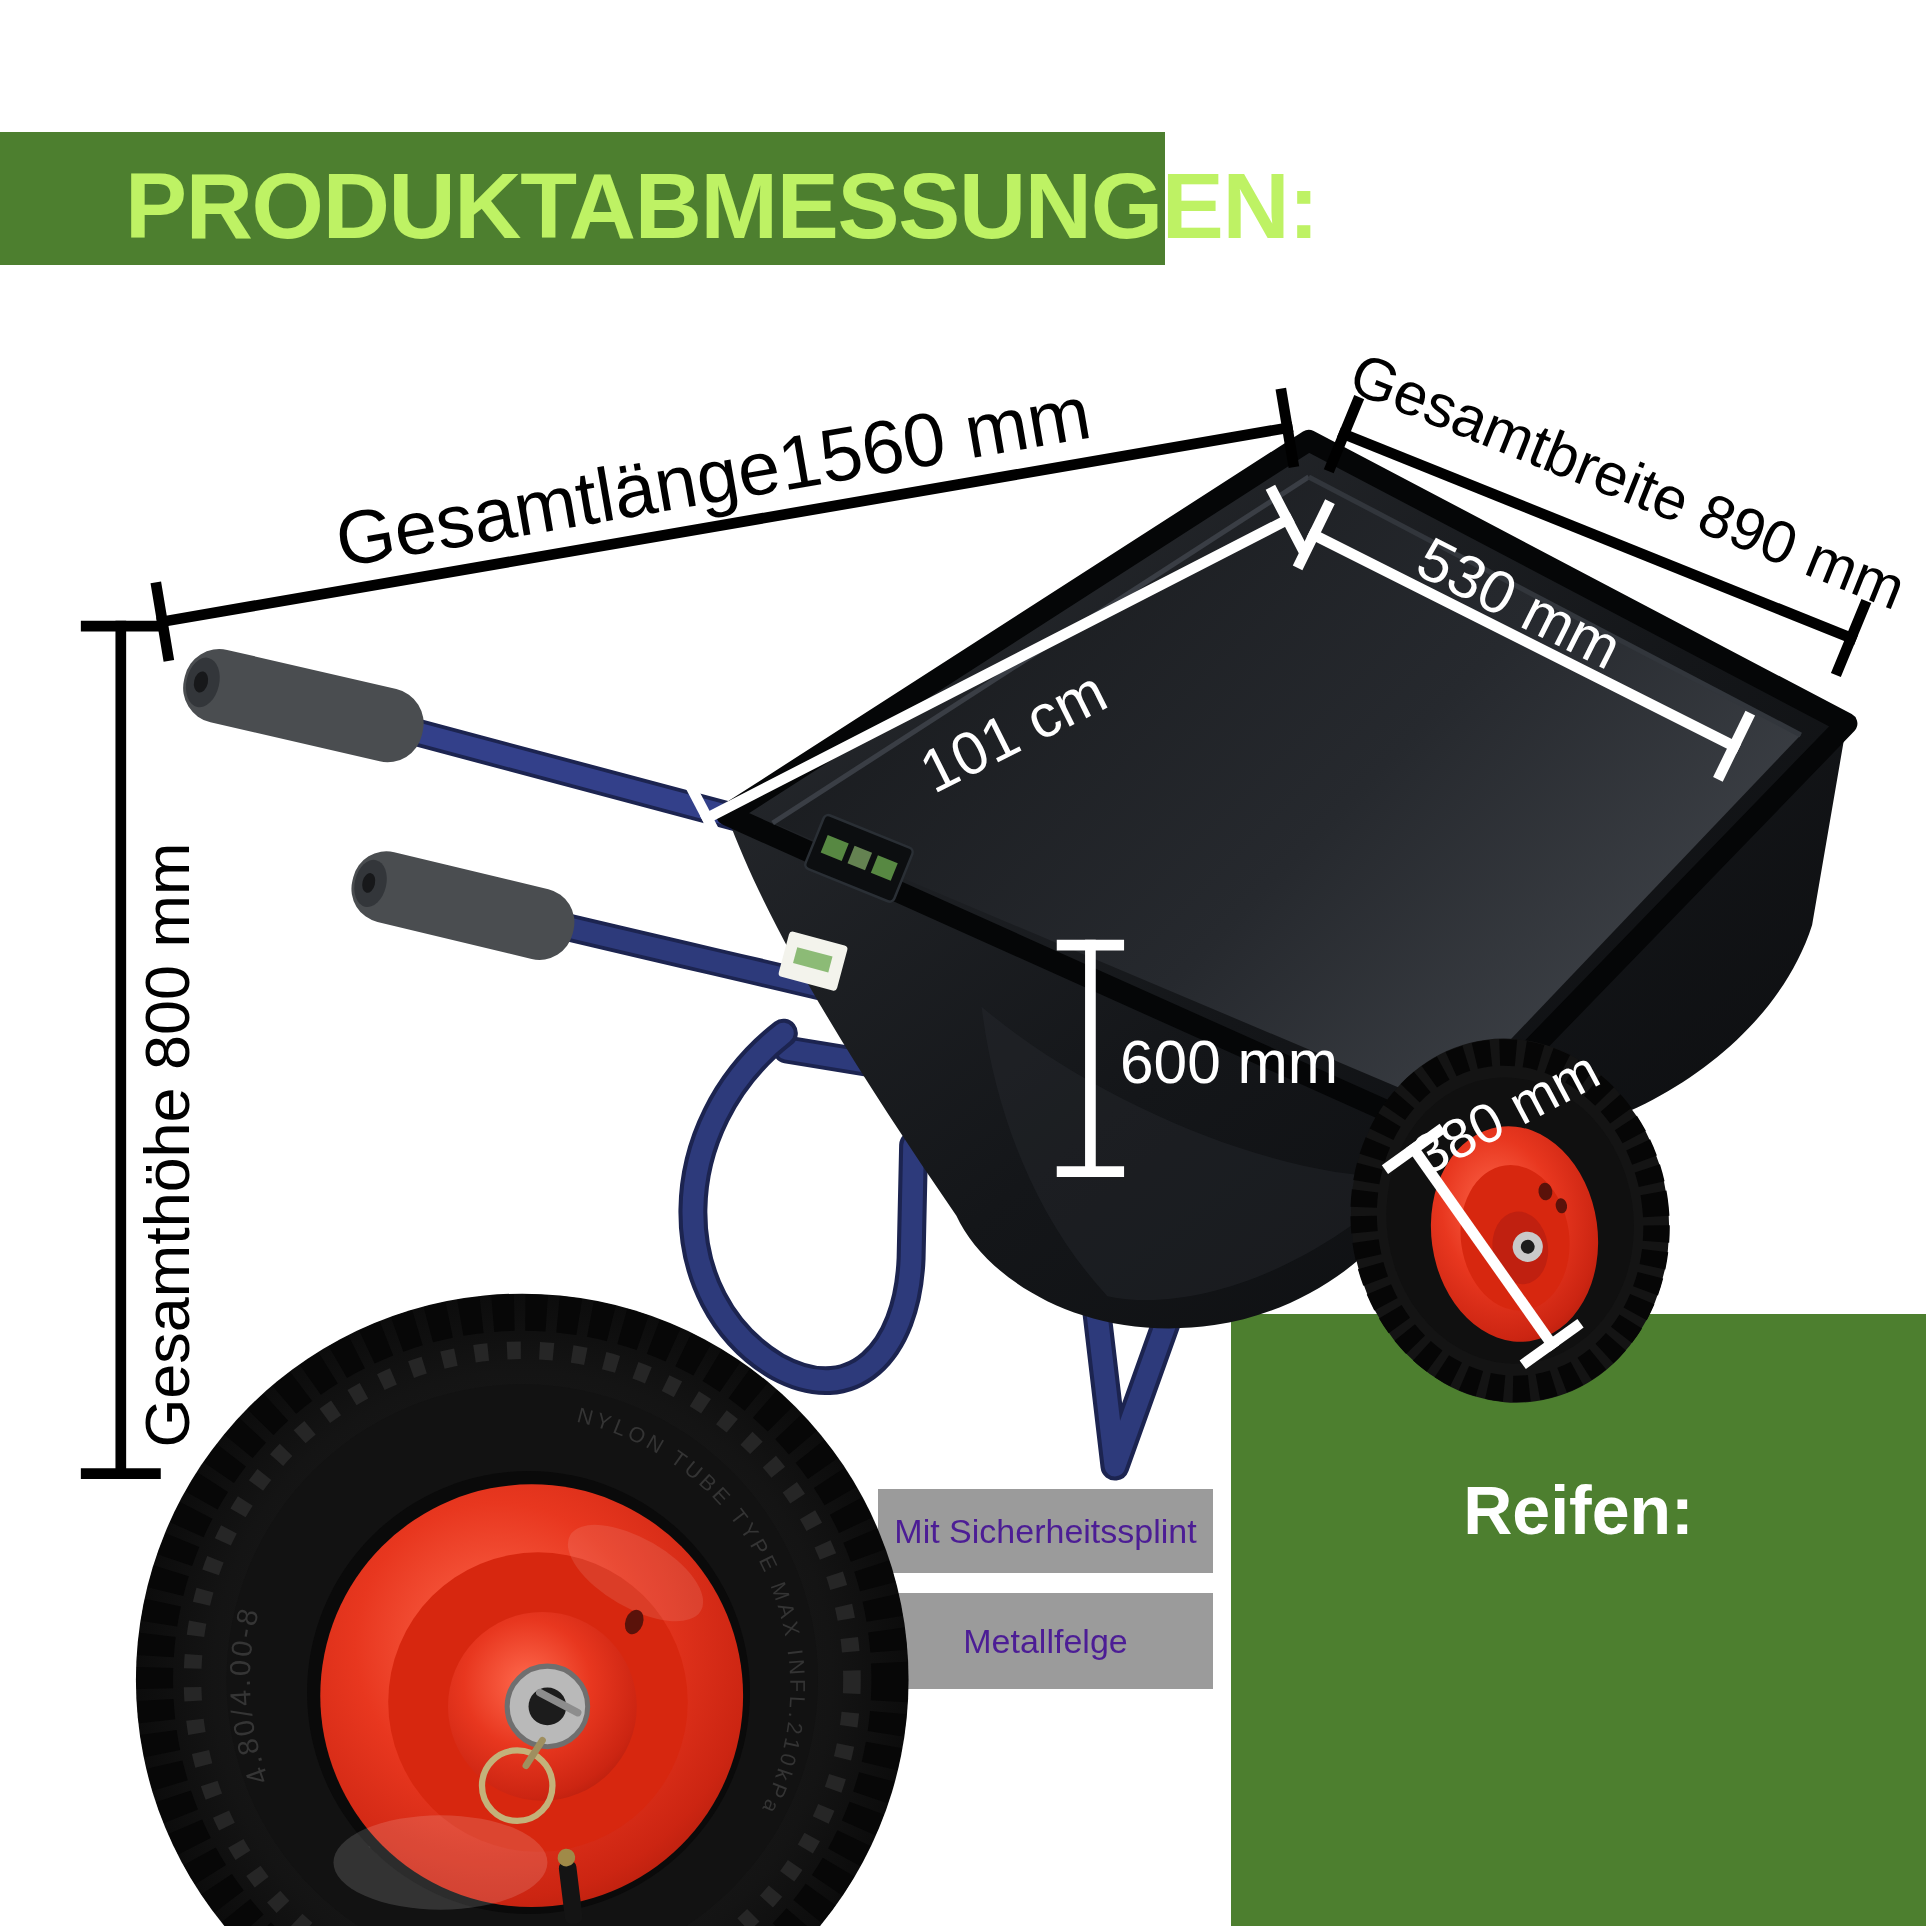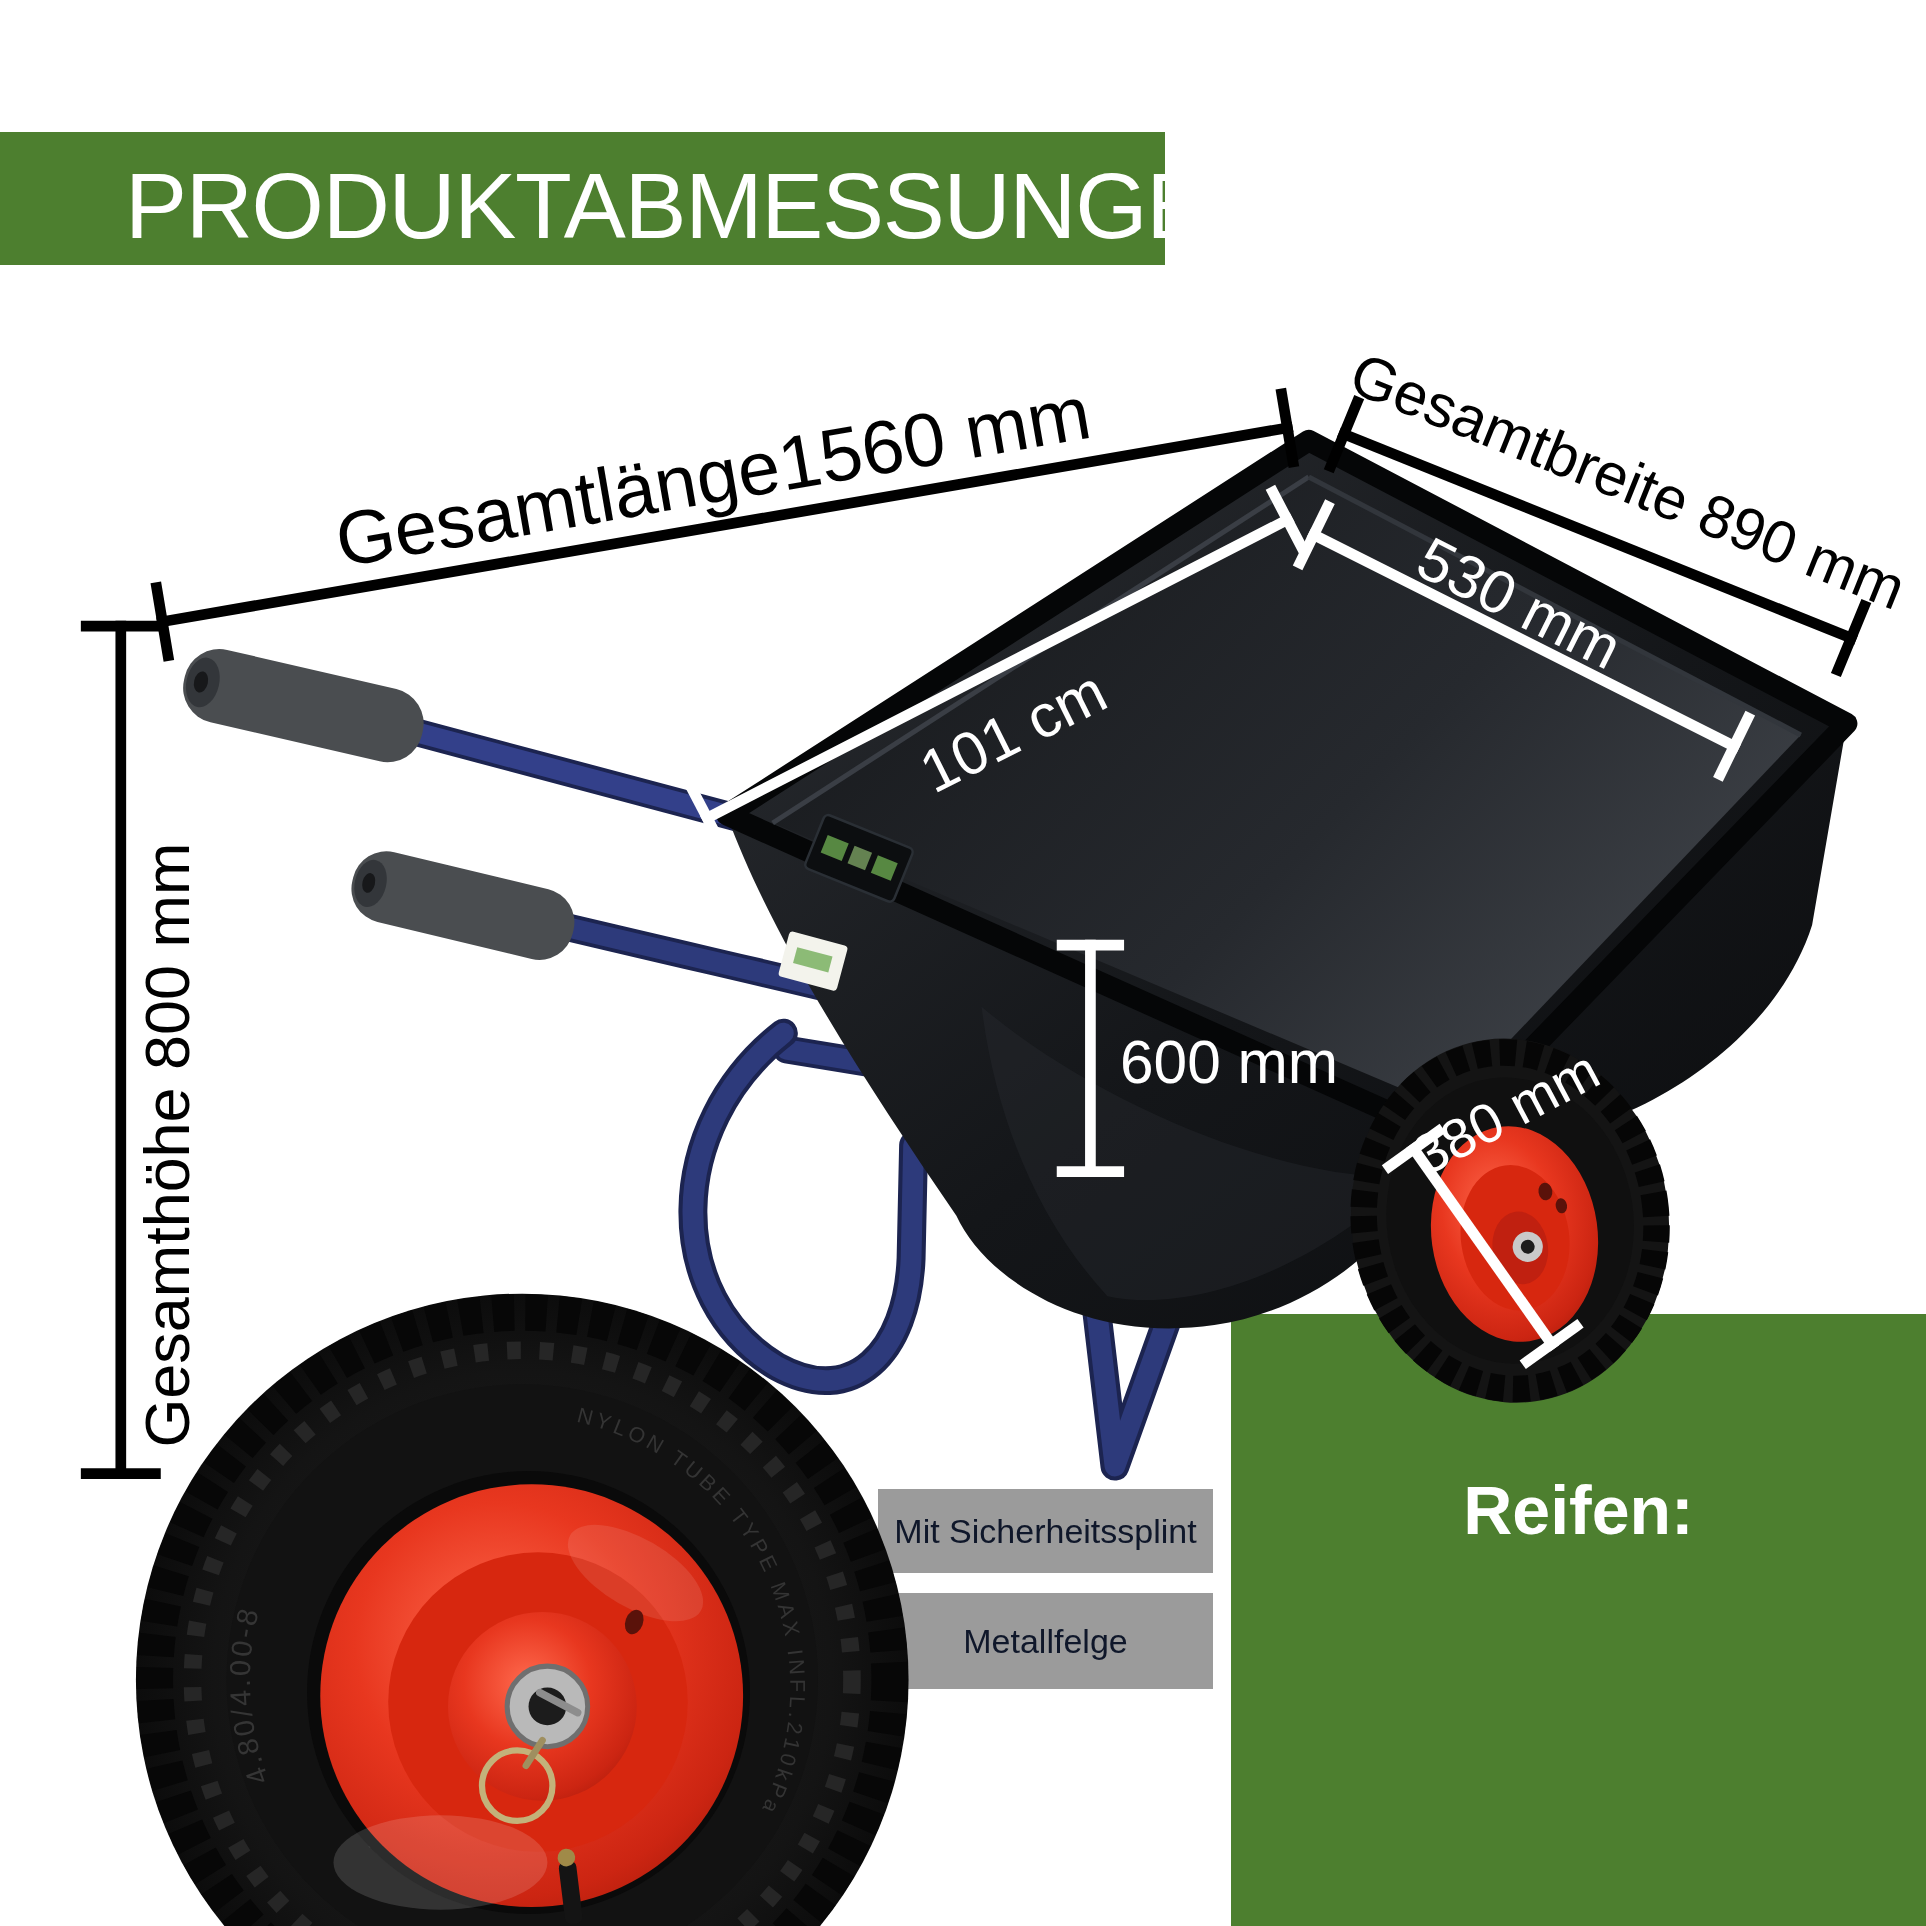--- a/index.html
+++ b/index.html
@@ -1,30 +1,30 @@
 <!DOCTYPE html>
 <html style="font-size:10px"><head>
 <meta charset="utf-8">
 <style>
   html,body{margin:0;padding:0;background:#ffffff;}
   .canvas{position:relative;width:1926px;height:1926px;background:#ffffff;overflow:hidden;
           font-family:"Liberation Sans",sans-serif;}
   
   .header-bar{position:absolute;left:0;top:132px;width:1165px;height:133px;background:#4D7F2F;
               display:flex;align-items:center;}
-  .header-bar h1{margin:16px 0 0 125px;font-size:93px;font-weight:normal;color:#ffffff;
+  .header-bar h1{margin:16px 0 0 125px;font-size:93px;font-weight:bold;color:#bef264;
                  letter-spacing:-1.3px;white-space:nowrap;}
   
   .tire-box{position:absolute;left:1231px;top:1314px;width:695px;height:612px;background:#4D7F2F;
             display:flex;flex-direction:column;align-items:center;}
   .tire-box .title{margin-top:157px;font-size:68px;font-weight:bold;color:#ffffff;}
   .tire-box .bullets{margin-top:55px;display:flex;flex-direction:column;align-items:center;}
   .tire-box .bullets div{font-size:42px;line-height:65px;color:#ffffff;white-space:nowrap;}
   
-  .gray-label{position:absolute;left:878px;width:335px;background:#9B9B9B;color:#0f172a;
+  .gray-label{position:absolute;left:878px;width:335px;background:#9B9B9B;color:#4c1d95;
               display:flex;align-items:center;justify-content:center;font-size:34px;white-space:nowrap;text-align:center;}
   .gray-label.one{top:1489px;height:84px;}
   .gray-label.two{top:1593px;height:96px;}
   
   .scene{position:absolute;left:0;top:0;width:1926px;height:1926px;}
   svg text{font-family:"Liberation Sans",sans-serif;}
 </style>
 </head>
 <body>
 

